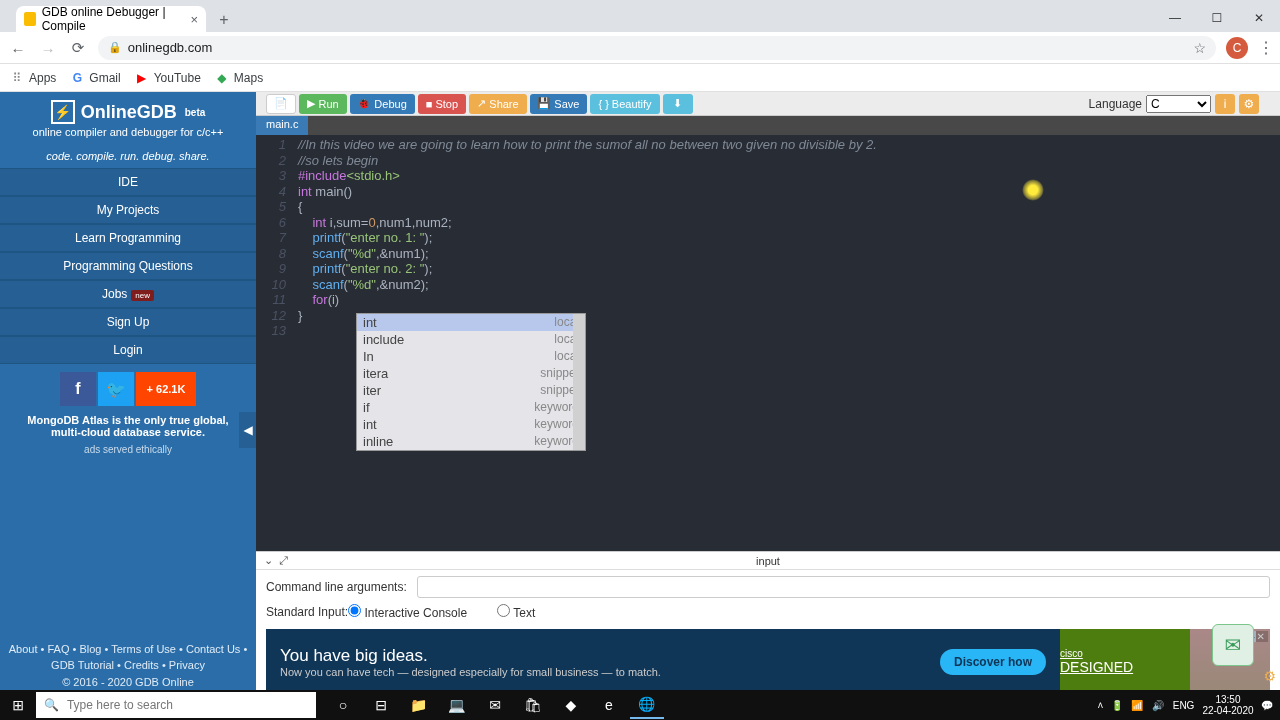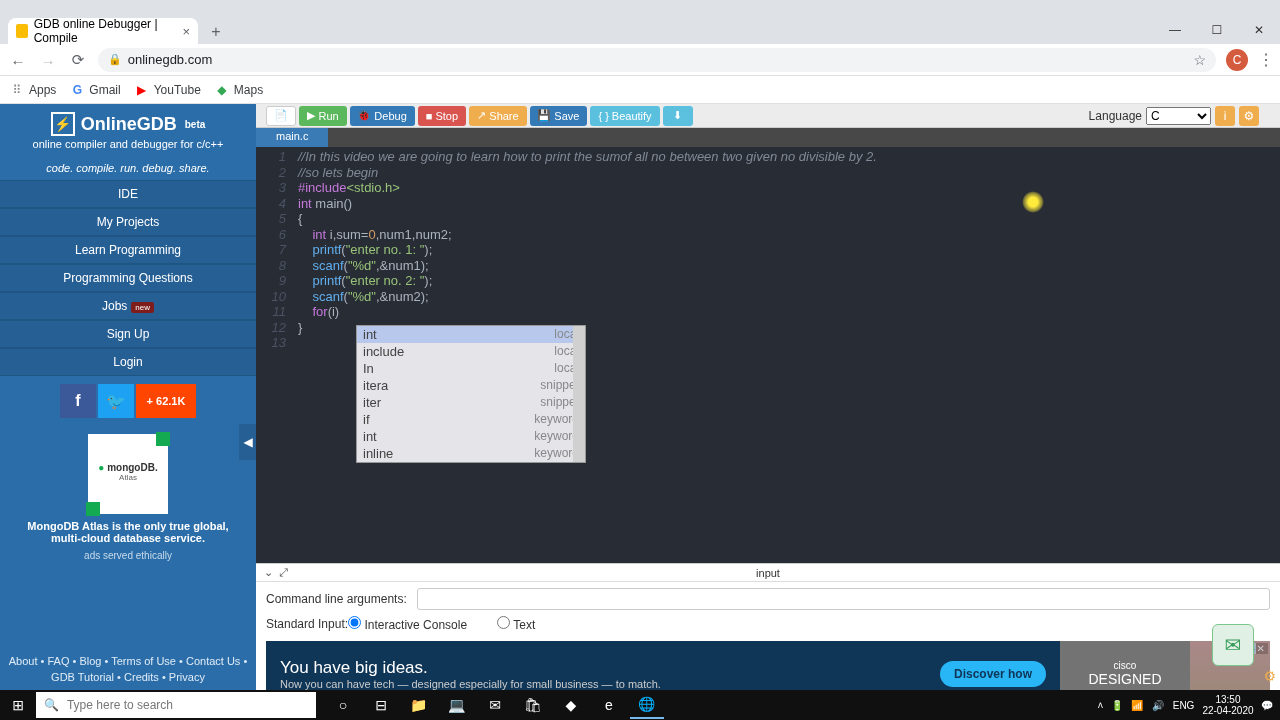--- a/index.html
+++ b/index.html
@@ -1,19 +1,19 @@
 <!DOCTYPE html>
 <html><head>
 <meta charset="utf-8">
 <style>
 * { margin: 0; padding: 0; box-sizing: border-box; font-family: "Segoe UI", Arial, sans-serif; }
 body { width: 1280px; height: 720px; overflow: hidden; background: #fff; position: relative; }
 
 
-.browser-tabs { height: 44px; background: #dee1e6; display: flex; align-items: flex-end; padding-left: 8px; }
+.browser-tabs { height: 32px; background: #dee1e6; display: flex; align-items: flex-end; padding-left: 16px; }
 .tab { background: #fff; height: 26px; width: 190px; border-radius: 8px 8px 0 0; display: flex; align-items: center; padding: 0 8px; font-size: 12px; gap: 6px; }
 .tab-favicon { width: 14px; height: 14px; background: #fbbc04; border-radius: 2px; }
 .tab-close { margin-left: auto; color: #5f6368; cursor: pointer; font-size: 13px; }
 .tab-new { width: 24px; height: 24px; display: flex; align-items: center; justify-content: center; color: #5f6368; font-size: 16px; margin-left: 6px; cursor: pointer; }
 .window-controls { margin-left: auto; display: flex; }
 .win-btn { width: 42px; height: 28px; display: flex; align-items: center; justify-content: center; color: #333; font-size: 12px; }
 
 .address-bar { height: 32px; background: #fff; display: flex; align-items: center; padding: 0 8px; gap: 10px; border-bottom: 1px solid #e0e0e0; }
 .nav-btn { color: #5f6368; font-size: 15px; width: 20px; text-align: center; cursor: pointer; }
 .url-box { flex: 1; height: 24px; background: #f1f3f4; border-radius: 12px; display: flex; align-items: center; padding: 0 10px; font-size: 13px; color: #202124; gap: 6px; }
@@ -60,21 +60,21 @@
 .t-new { width: 30px; background: #fff; border: 1px solid #ccc; color: #333; justify-content: center; }
 .t-run { background: #5cb85c; } .t-debug { background: #337ab7; } .t-stop { background: #d9534f; }
 .t-share { background: #f0ad4e; } .t-save { background: #337ab7; } .t-beautify { background: #5bc0de; }
 .t-dl { background: #5bc0de; width: 30px; justify-content: center; }
 .lang-group { margin-left: auto; display: flex; align-items: center; gap: 4px; padding-right: 21px; }
 .lang-label { font-size: 12px; color: #333; }
 .lang-select { font-size: 12px; height: 18px; width: 65px; }
 .sq-btn { width: 20px; height: 20px; background: #f0ad4e; color: #fff; border-radius: 3px; font-size: 12px; display: flex; align-items: center; justify-content: center; }
 
 .file-tabs { height: 19px; background: #484848; display: flex; }
-.file-tab { background: #3a7ab5; color: #fff; font-size: 11px; padding: 2px 20px; }
+.file-tab { background: #3a7ab5; color: #fff; font-size: 11px; padding: 2px 10px; }
 
 .editor { flex: 1; background: #282c34; display: flex; font-family: Consolas, monospace; font-size: 13px; position: relative; }
 .gutter { width: 38px; background: #282c34; color: #4b5263; text-align: right; padding: 2px 8px 0 0; line-height: 15.5px; font-style: italic; }
 .code-area { flex: 1; padding: 2px 0 0 4px; line-height: 15.5px; color: #abb2bf; }
 .cm { color: #808996; font-style: italic; }
 .pp { color: #c678dd; } .str { color: #98c379; } .kw { color: #c678dd; }
 .num { color: #d19a66; } .fn { color: #61afef; } .ty { color: #c678dd; }
 .inc { color: #98c379; }
 
 .autocomplete { position: absolute; left: 100px; top: 178px; width: 230px; background: #e4e4e9; border: 1px solid #999; font-family: Consolas, monospace; font-size: 13px; }
@@ -91,21 +91,21 @@
 .bp-title { position: absolute; left: 50%; transform: translateX(-50%); font-size: 11px; }
 .bp-body { padding: 6px 10px; font-size: 12px; }
 .cli-row { display: flex; align-items: center; gap: 10px; margin-bottom: 6px; }
 .cli-input { flex: 1; height: 22px; border: 1px solid #ccc; border-radius: 3px; }
 .stdin-row { display: flex; align-items: center; font-size: 12px; }
 
 .ad-banner { height: 65px; background: #0f3557; display: flex; align-items: center; color: #fff; position: relative; margin: 3px 10px 0; }
 .ad-text { padding-left: 14px; flex: 1; }
 .ad-h { font-size: 17px; } .ad-p { font-size: 11px; color: #ccc; }
 .ad-cta { background: #29b6f6; color: #0f3557; padding: 6px 14px; border-radius: 14px; font-size: 12px; font-weight: 600; margin-right: 14px; }
-.cisco-block { background: #737373; height: 100%; width: 130px; display: flex; flex-direction: column; align-items: center; justify-content: center; font-size: 10px; }
+.cisco-block { background: #4d7c0f; height: 100%; width: 130px; display: flex; flex-direction: column; justify-content: center; font-size: 10px; text-decoration: underline; }
 .ad-img { width: 80px; height: 100%; background: linear-gradient(#a88,#987); }
 .ad-x { position: absolute; right: 2px; top: 2px; font-size: 10px; color: #ccc; background: rgba(0,0,0,.2); padding: 0 3px; }
 .ad-arrow { position: absolute; right: 14px; top: 2px; font-size: 10px; color: #0a6ea8; background: #cde; width: 10px; text-align: center; }
 
 .fab { position: absolute; right: 26px; bottom: 54px; width: 42px; height: 42px; background: #e0f0e5; border: 1px solid #7bc68a; border-radius: 6px; display: flex; align-items: center; justify-content: center; color: #3a9c5a; font-size: 20px; }
 .cog-float { position: absolute; right: 4px; bottom: 36px; color: #f0ad4e; font-size: 14px; }
 
 
 .taskbar { position: absolute; bottom: 0; left: 0; right: 0; height: 30px; background: #101010; display: flex; align-items: center; color: #fff; }
 .start { width: 36px; text-align: center; font-size: 14px; }
@@ -183,26 +183,20 @@
       <div class="side-item"><span>Learn Programming</span></div>
       <div class="side-item"><span>Programming Questions</span></div>
       <div class="side-item"><span>Jobs</span><span class="jobs-badge">new</span></div>
       <div class="side-item"><span>Sign Up</span></div>
       <div class="side-item"><span>Login</span></div>
     </div>
     <div class="social-row">
       <div class="social-btn fb">f</div>
       <div class="social-btn tw">🐦</div>
       <div class="social-btn share-count">+ <span>62.1K</span></div>
-    </div>
-    <div class="ad-box">
-      <div class="ad-green" style="top:-2px;right:-2px"></div>
-      <div class="ad-green" style="bottom:-2px;left:-2px"></div>
-      <div class="mongo-text"><span style="color:#13aa52">●</span> <span>mongoDB.</span></div>
-      <div class="mongo-sub">Atlas</div>
     </div>
     <div class="ad-tagline">MongoDB Atlas is the only true global, multi-cloud database service.</div>
     <div class="ad-eth">ads served ethically</div>
     <div class="sidebar-footer">
       <div>About • FAQ • Blog • Terms of Use • Contact Us • GDB Tutorial • Credits • Privacy</div>
       <div>© 2016 - 2020 GDB Online</div>
     </div>
     <div class="collapse-tab">◀</div>
   </div>
 

